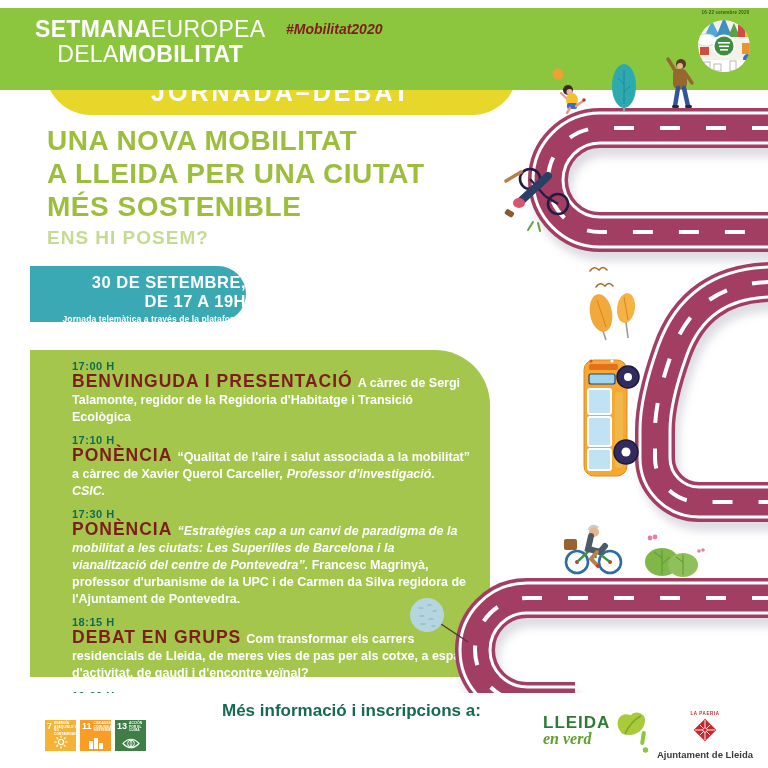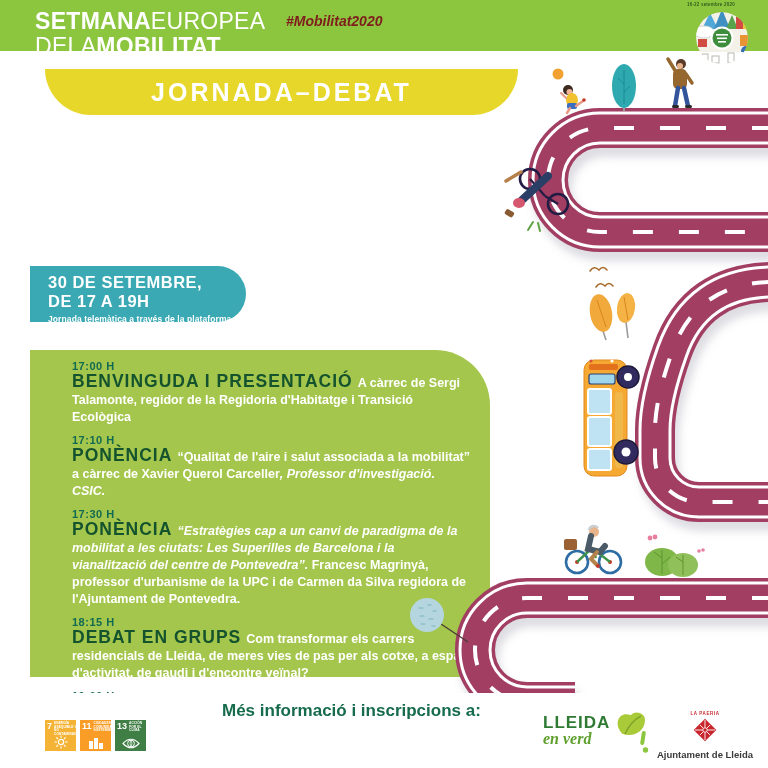--- a/index.html
+++ b/index.html
@@ -2,21 +2,21 @@
 <html><head>
 <meta charset="utf-8">
 <style>
   * { margin:0; padding:0; box-sizing:border-box; }
   html,body { background:#ffffff; }
   .poster {
     position:relative; width:768px; height:768px; background:#ffffff;
     overflow:hidden; font-family:"Liberation Sans", sans-serif;
   }
   
-  .band { position:absolute; left:0; top:0; width:768px; height:51px; background:#8CC63F; z-index:3; }
+  .band { position:absolute; left:0; top:8px; width:768px; height:82px; background:#8CC63F; z-index:3;text-align:center; }
   .brand { position:absolute; left:35px; top:9px; color:#ffffff; font-size:23px; line-height:25px; letter-spacing:.3px; }
   .brand .b { font-weight:800; }
   .brand .l { font-weight:300; }
   .hashtag { position:absolute; left:286px; top:13px; font-size:14px; font-weight:700; color:#7f1d1d;font-style:italic; }
   .badge { position:absolute; left:684px; top:2px; width:80px; height:66px; z-index:6; }
   .badge-date { font-size:4.5px; font-weight:700; color:#2F5E1E; letter-spacing:.2px; margin-left:3px; }
   
   .banner {
     position:absolute; left:45px; top:69px; width:473px; height:46px;
     background:#E8D72B; border-radius:0 0 46px 46px; z-index:2;
@@ -24,34 +24,34 @@
   }
   .banner span { color:#ffffff; font-size:25px; font-weight:800; letter-spacing:3px; }
   
   .title { position:absolute; left:47px; top:124px; z-index:2; }
   .title .tl { font-size:28px; line-height:33px; font-weight:800; color:#9DBE3C; letter-spacing:.5px; }
   .subtitle { font-size:19px; font-weight:800; color:#C6DA92; letter-spacing:1px; margin-top:4px; }
   
   .datebox {
     position:absolute; left:30px; top:266px; width:216px; height:56px;
     background:#3AA9B4; border-radius:0 28px 28px 0; z-index:2;
-    padding:7px 0 0 18px; color:#ffffff;
+    padding:7px 0 0 18px; color:#ffffff;text-align:right;
   }
   .datebox .d1 { font-size:16.5px; font-weight:800; letter-spacing:.5px; line-height:19px; }
   .datebox .dnote { font-size:8.5px; font-weight:700; margin-top:3px; letter-spacing:.1px; }
   
   .schedule {
     position:absolute; left:30px; top:350px; width:460px; height:327px;
     background:#A4C64C; border-radius:0 55px 0 0; z-index:1;
     padding:10px 19px 0 42px;
   }
   .item { margin-bottom:9px; }
   .time { font-size:11px; font-weight:800; color:#136A52; letter-spacing:.5px; line-height:13px; }
   .sline { line-height:15px; margin-top:1px; }
-  .head { font-size:17.5px; font-weight:800; color:#14532d; letter-spacing:1px; margin-right:5px; }
+  .head { font-size:17.5px; font-weight:800; color:#7f1d1d; letter-spacing:1px; margin-right:5px; }
   .bod { font-size:12.5px; font-weight:700; color:#ffffff; }
   .bod.it { font-style:italic; }
   .bod.strong { font-weight:800; }
   
   .illu { position:absolute; left:380px; top:55px; width:388px; height:638px; z-index:4; pointer-events:none; }
   
   .footer { position:absolute; left:0; top:693px; width:768px; height:75px; background:#ffffff; z-index:5; }
   .sdg-row { position:absolute; left:45px; top:27px; display:flex; gap:4px; }
   .sdg { width:31px; height:31px; color:#ffffff; padding:2px; position:relative; }
   .sdg-top { display:flex; gap:2px; }
@@ -265,20 +265,26 @@
         <rect x="33" y="30.5" width="10" height="1.6" fill="#FFFFFF"></rect>
         <rect x="34" y="34" width="8" height="1.6" fill="#FFFFFF"></rect>
       </svg>
     </div>
   </header>
 
   <div class="banner">
     <span>JORNADA–DEBAT</span>
   </div>
 
+  <div class="title">
+    <div class="tl">UNA NOVA MOBILITAT</div>
+    <div class="tl">A LLEIDA PER UNA CIUTAT</div>
+    <div class="tl">MÉS SOSTENIBLE</div>
+    <div class="subtitle">ENS HI POSEM?</div>
+  </div>
 
   <div class="datebox">
     <div class="d1">30 DE SETEMBRE,</div>
     <div class="d1">DE 17 A 19H</div>
     <div class="dnote">Jornada telemàtica a través de la plataforma Zoom</div>
   </div>
 
   <section class="schedule">
     <div class="item">
       <div class="time">17:00 H</div>

